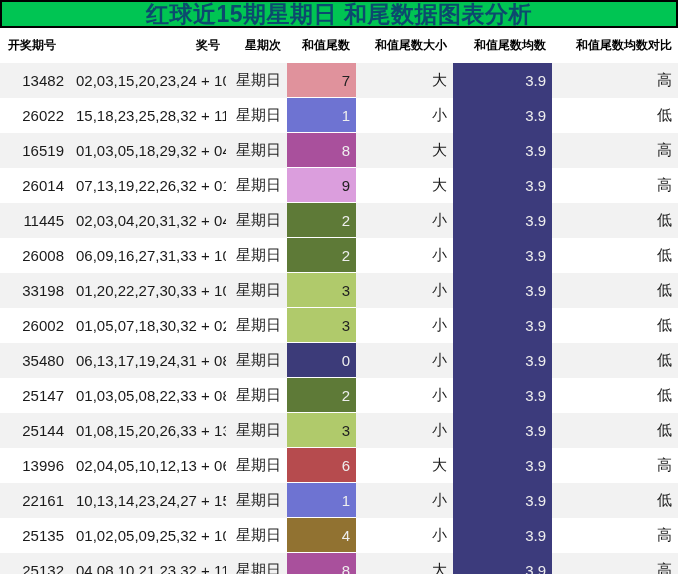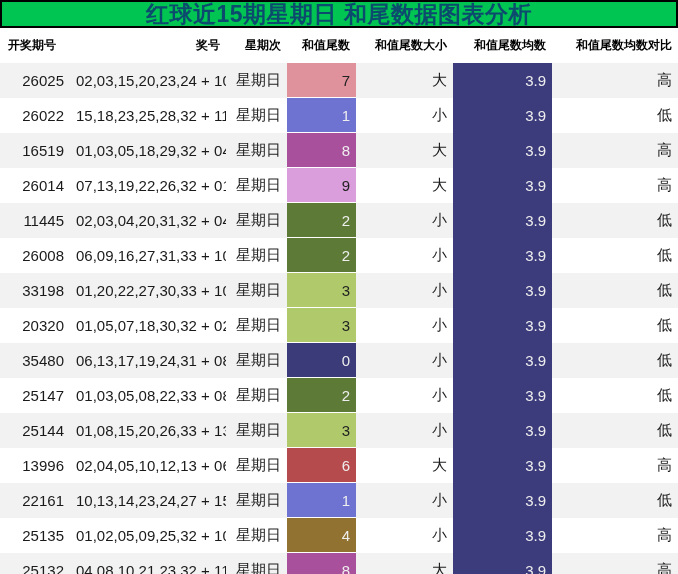--- a/index.html
+++ b/index.html
@@ -93,21 +93,21 @@
         <th>奖号</th>
         <th>星期次</th>
         <th>和值尾数</th>
         <th>和值尾数大小</th>
         <th>和值尾数均数</th>
         <th>和值尾数均数对比</th>
       </tr>
     </thead>
     <tbody>
         <tr class="odd">
-          <td>26025</td>
+          <td>13482</td>
           <td>02,03,15,20,23,24 + 10</td>
           <td>星期日</td>
           <td class="tail" style="background: rgb(224, 146, 156); color: rgb(34, 34, 34);">7</td>
           <td>大</td>
           <td class="mean">3.9</td>
           <td>高</td>
         </tr>
         <tr class="even">
           <td>26022</td>
           <td>15,18,23,25,28,32 + 11</td>
@@ -156,21 +156,21 @@
         <tr class="odd">
           <td>33198</td>
           <td>01,20,22,27,30,33 + 10</td>
           <td>星期日</td>
           <td class="tail" style="background: rgb(176, 202, 107); color: rgb(34, 34, 34);">3</td>
           <td>小</td>
           <td class="mean">3.9</td>
           <td>低</td>
         </tr>
         <tr class="even">
-          <td>20320</td>
+          <td>26002</td>
           <td>01,05,07,18,30,32 + 02</td>
           <td>星期日</td>
           <td class="tail" style="background: rgb(176, 202, 107); color: rgb(34, 34, 34);">3</td>
           <td>小</td>
           <td class="mean">3.9</td>
           <td>低</td>
         </tr>
         <tr class="odd">
           <td>35480</td>
           <td>06,13,17,19,24,31 + 08</td>

